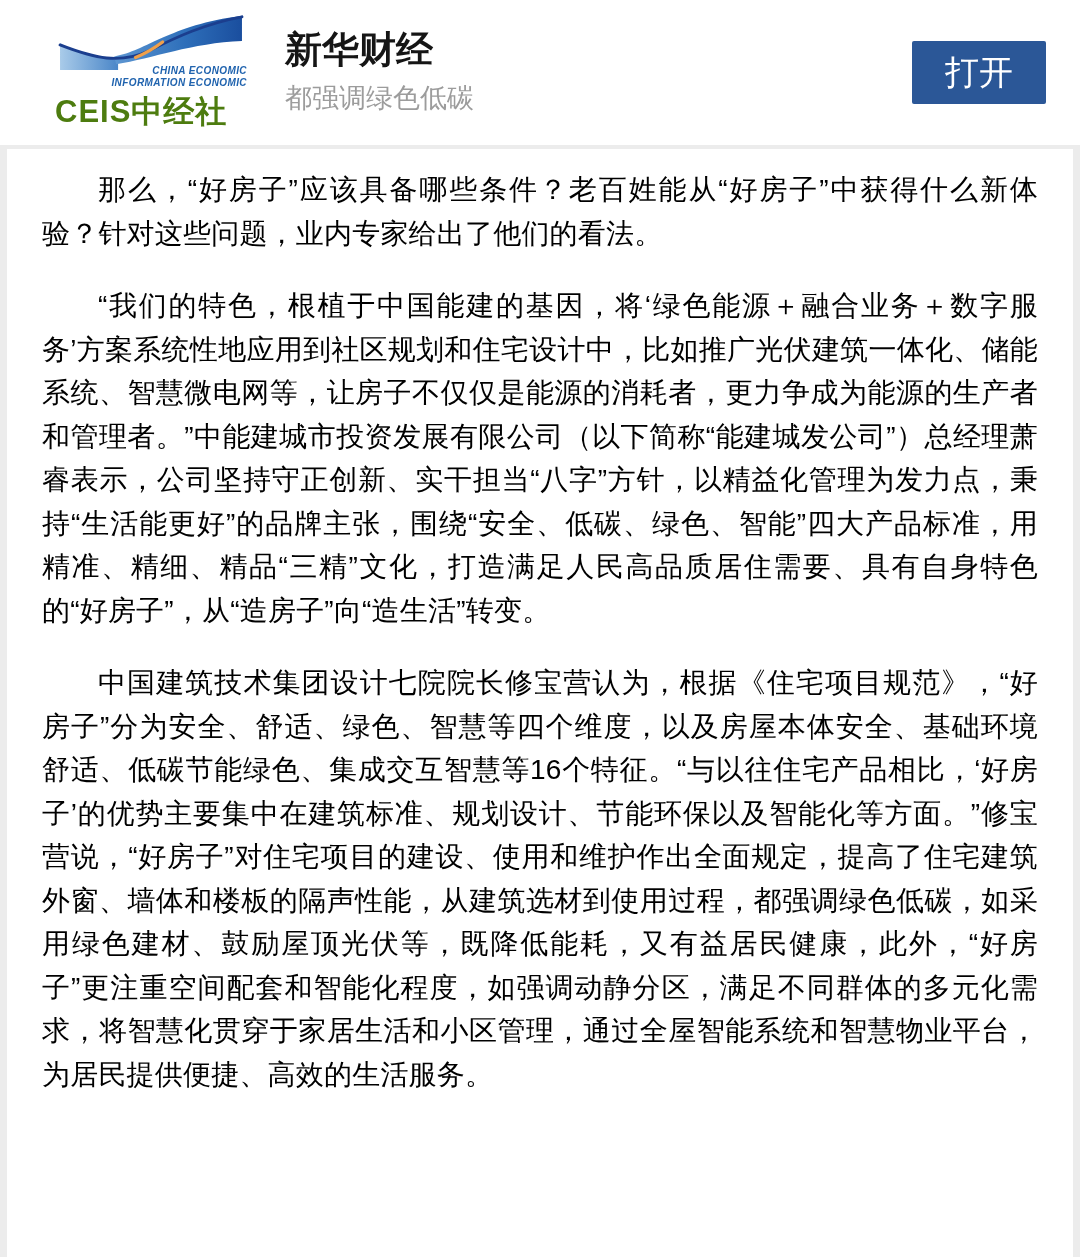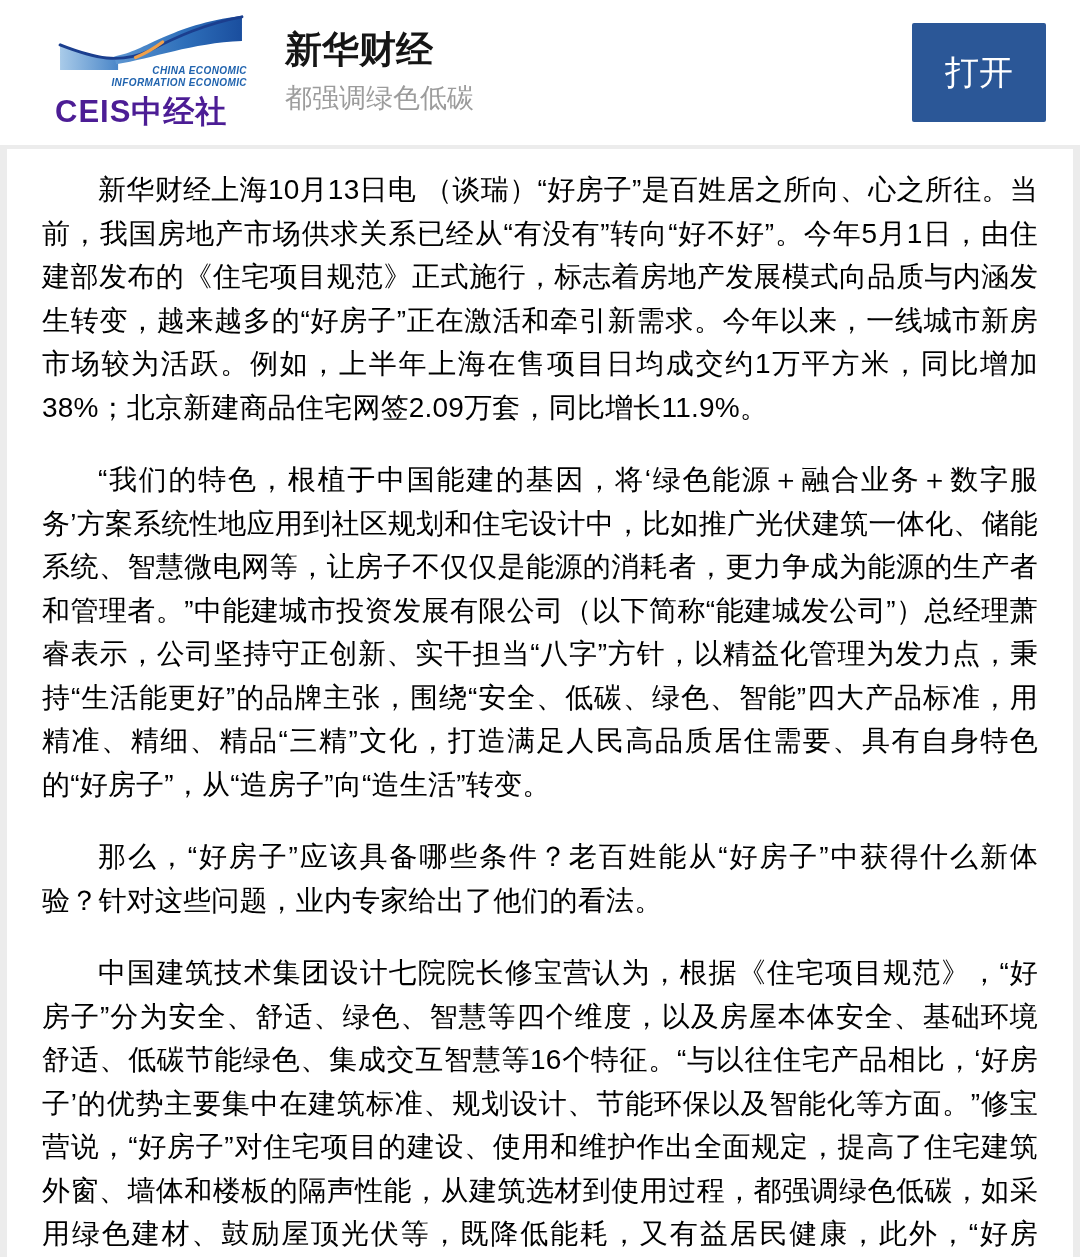--- a/index.html
+++ b/index.html
@@ -31,21 +31,21 @@
     font-weight: bold;
     font-size: 10px;
     line-height: 11.5px;
     letter-spacing: 0.4px;
     margin-top: -7px;
     font-style: italic;
   }
   .logo-ceis {
     font-size: 31px;
     font-weight: 800;
-    color: #4c1d95;
+    color: #4d7c0f;
     letter-spacing: 1px;
     margin-top: 3px;
     white-space: nowrap;
   }
   .brand {
     margin-left: 38px;
     flex: 1 1 auto;
   }
   .brand-title {
     font-size: 37px;
@@ -54,21 +54,21 @@
     line-height: 1.15;
   }
   .brand-subtitle {
     font-size: 27px;
     color: #9C9C9C;
     margin-top: 9px;
   }
   .open-button {
     flex: 0 0 auto;
     width: 134px;
-    height: 99px;
+    height: 63px;
     margin-right: 34px;
     background: #2B5797;
     color: #FFFFFF;
     font-size: 34px;
     border: none;
     border-radius: 2px;
     display: flex;
     align-items: center;
     justify-content: center;
     cursor: pointer;
@@ -130,18 +130,17 @@
   <div class="brand">
     <div class="brand-title">新华财经</div>
     <div class="brand-subtitle">都强调绿色低碳</div>
   </div>
 
   <button class="open-button">打开</button>
 </div>
 
 <div class="content-card">
   <div class="article">
-    <p>新华财经上海10月13日电 （谈瑞）“好房子”是百姓居之所向、心之所往。当前，我国房地产市场供求关系已经从“有没有”转向“好不好”。今年5月1日，由住建部发布的《住宅项目规范》正式施行，标志着房地产发展模式向品质与内涵发生转变，越来越多的“好房子”正在激活和牵引新需求。今年以来，一线城市新房市场较为活跃。例如，上半年上海在售项目日均成交约1万平方米，同比增加38%；北京新建商品住宅网签2.09万套，同比增长11.9%。</p>
+    <p>那么，“好房子”应该具备哪些条件？老百姓能从“好房子”中获得什么新体验？针对这些问题，业内专家给出了他们的看法。</p>
     <p>“我们的特色，根植于中国能建的基因，将‘绿色能源＋融合业务＋数字服务’方案系统性地应用到社区规划和住宅设计中，比如推广光伏建筑一体化、储能系统、智慧微电网等，让房子不仅仅是能源的消耗者，更力争成为能源的生产者和管理者。”中能建城市投资发展有限公司（以下简称“能建城发公司”）总经理萧睿表示，公司坚持守正创新、实干担当“八字”方针，以精益化管理为发力点，秉持“生活能更好”的品牌主张，围绕“安全、低碳、绿色、智能”四大产品标准，用精准、精细、精品“三精”文化，打造满足人民高品质居住需要、具有自身特色的“好房子”，从“造房子”向“造生活”转变。</p>
-    <p>那么，“好房子”应该具备哪些条件？老百姓能从“好房子”中获得什么新体验？针对这些问题，业内专家给出了他们的看法。</p>
     <p>中国建筑技术集团设计七院院长修宝营认为，根据《住宅项目规范》，“好房子”分为安全、舒适、绿色、智慧等四个维度，以及房屋本体安全、基础环境舒适、低碳节能绿色、集成交互智慧等16个特征。“与以往住宅产品相比，‘好房子’的优势主要集中在建筑标准、规划设计、节能环保以及智能化等方面。”修宝营说，“好房子”对住宅项目的建设、使用和维护作出全面规定，提高了住宅建筑外窗、墙体和楼板的隔声性能，从建筑选材到使用过程，都强调绿色低碳，如采用绿色建材、鼓励屋顶光伏等，既降低能耗，又有益居民健康，此外，“好房子”更注重空间配套和智能化程度，如强调动静分区，满足不同群体的多元化需求，将智慧化贯穿于家居生活和小区管理，通过全屋智能系统和智慧物业平台，为居民提供便捷、高效的生活服务。</p>
   </div>
 </div>
 
 </body></html>

